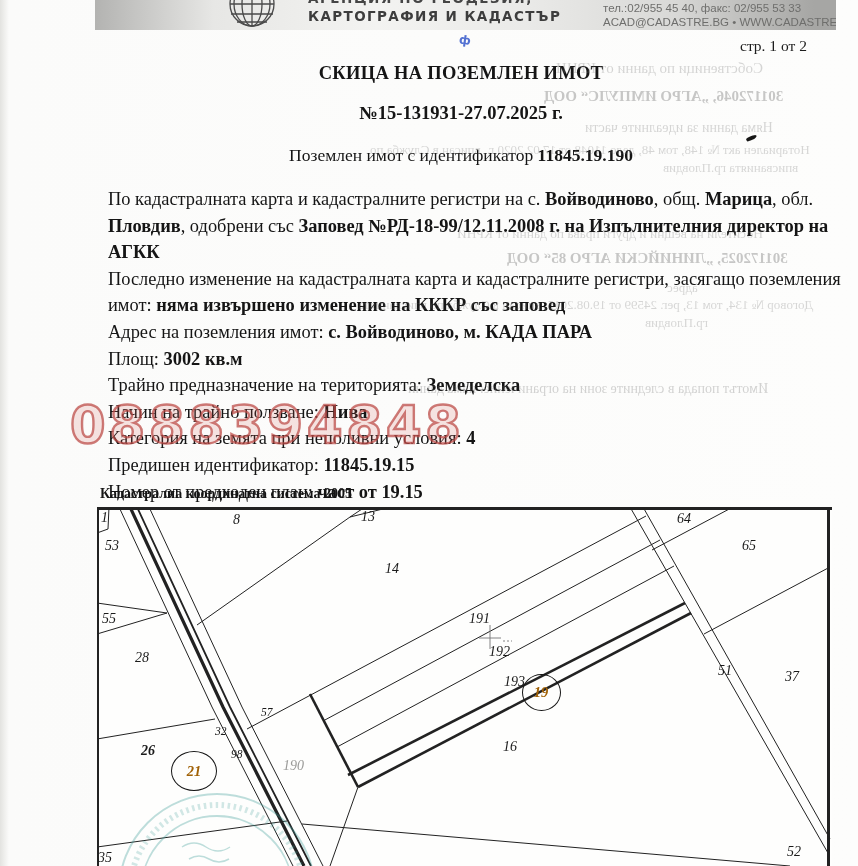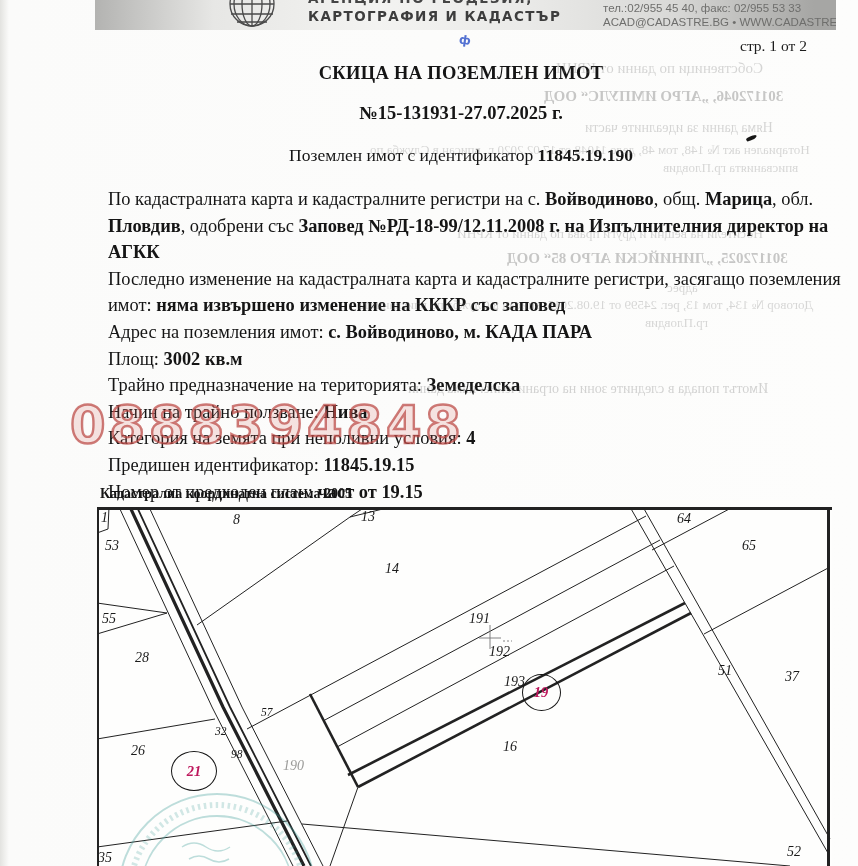--- a/index.html
+++ b/index.html
@@ -36,21 +36,21 @@
   .ghost{position:absolute;transform:scaleX(-1);color:#707070;white-space:nowrap;
         font-family:"Liberation Serif",serif;}
   
   .map{position:absolute;left:97px;top:507px;width:735px;height:359px;overflow:hidden;background:#fefefd;}
   .map svg{position:absolute;left:0;top:0;}
   .plabel{position:absolute;font:italic 14px "Liberation Serif",serif;color:#1b1b1b;white-space:nowrap;z-index:3;}
   .plabel.gray{color:#9b9b99;}
   .plabel.small{font-size:11.5px;}
   .pcircle{position:absolute;border:1.7px solid #161616;border-radius:50%;z-index:3;
         display:flex;align-items:center;justify-content:center;
-        font:bold italic 14.5px "Liberation Serif",serif;color:#be185d;}
+        font:bold italic 14.5px "Liberation Serif",serif;color:#a16207;}
   .bluemark{position:absolute;left:459px;top:33px;color:#2b50c8;opacity:.8;
         font:bold 12px "DejaVu Sans",sans-serif;transform:rotate(8deg);}
   .speck{position:absolute;left:746px;top:136px;width:11px;height:4px;background:#161616;
         border-radius:40% 60% 60% 40%;transform:rotate(-24deg);}
 </style>
 </head>
 <body>
 
 <div class="page">
 
@@ -183,21 +183,21 @@
         <div class="plabel" style="left: 5px; top: 104px;">55</div>
         <div class="plabel" style="left: 372px; top: 104px;">191</div>
         <div class="plabel" style="left: 392px; top: 137px;">192</div>
         <div class="plabel" style="left: 38px; top: 143px;">28</div>
         <div class="plabel" style="left: 407px; top: 167px;">193</div>
         <div class="plabel" style="left: 621px; top: 156px;">51</div>
         <div class="plabel" style="left: 688px; top: 162px;">37</div>
         <div class="plabel small" style="left: 117px; top: 199px; margin-left: 47px;">57</div>
         <div class="plabel small" style="left: 118px; top: 218px;">32</div>
         <div class="plabel small" style="left: 134px; top: 225px; margin-top: 16px;">98</div>
-        <div class="plabel" style="left: 34px; top: 236px;">26</div>
+        <div class="plabel" style="left: 44px; top: 236px; font-weight: bold;">26</div>
         <div class="plabel gray" style="left: 186px; top: 251px;">190</div>
         <div class="plabel" style="left: 406px; top: 232px;">16</div>
         <div class="plabel" style="left: 1px; top: 343px;">35</div>
         <div class="plabel" style="left: 690px; top: 337px;">52</div>
         <div class="pcircle" style="left: 74px; top: 244px; width: 44px; height: 38px;">21</div>
         <div class="pcircle" style="left: 424.5px; top: 166.5px; width: 37px; height: 35px;">19</div>
       </div>
   </div>
 
 </div>

